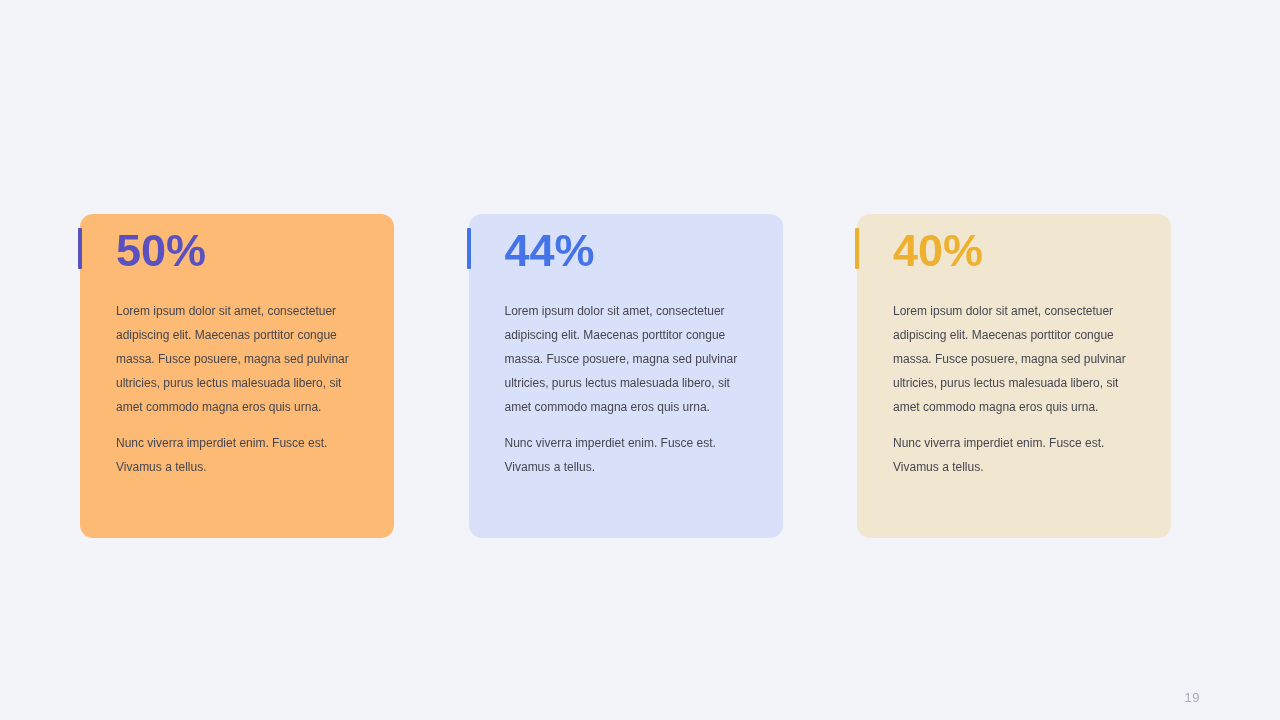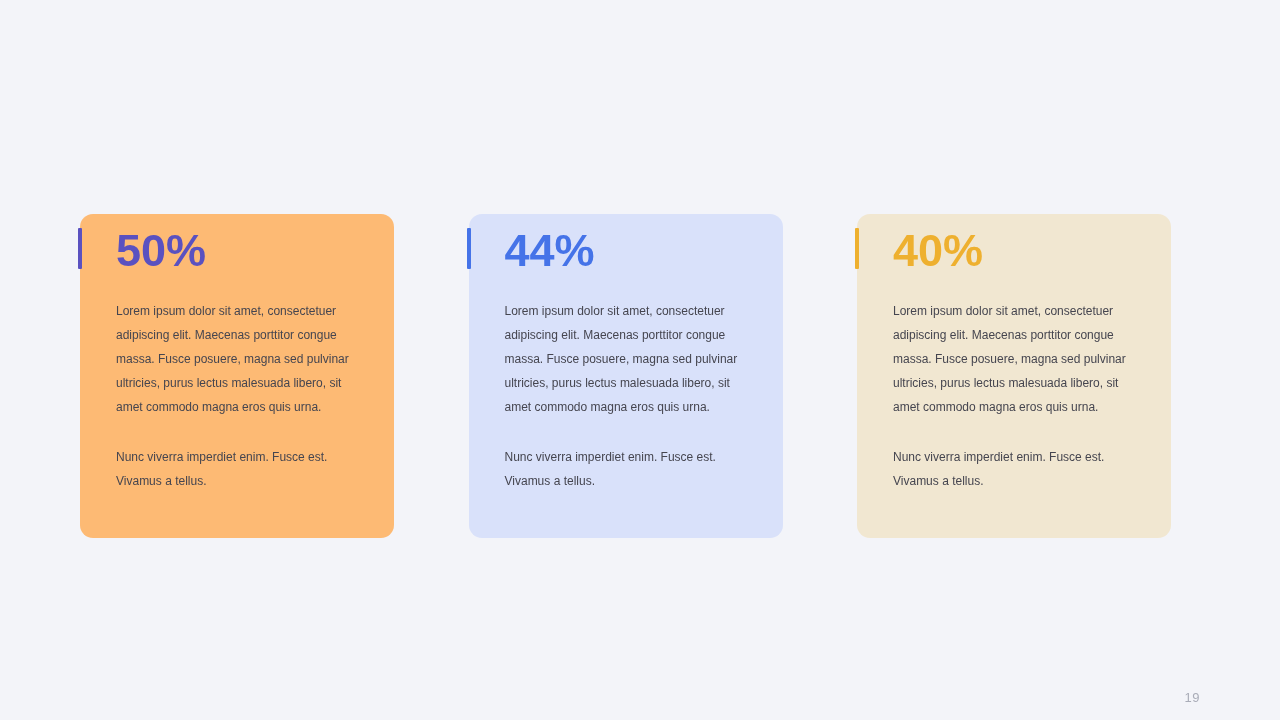--- a/index.html
+++ b/index.html
@@ -83,21 +83,21 @@
     color: #45454f;
     line-height: 24px;
     width: 238px;
   }
 
   .card-body p {
     margin: 0;
   }
 
   .card-body p + p {
-    margin-top: 26px;
+    margin-top: 12px;
   }
 
   
   .page-number {
     position: absolute;
     right: 80px;
     bottom: 15px;
     font-size: 13px;
     color: #a9acb8;
     letter-spacing: 0.5px;

